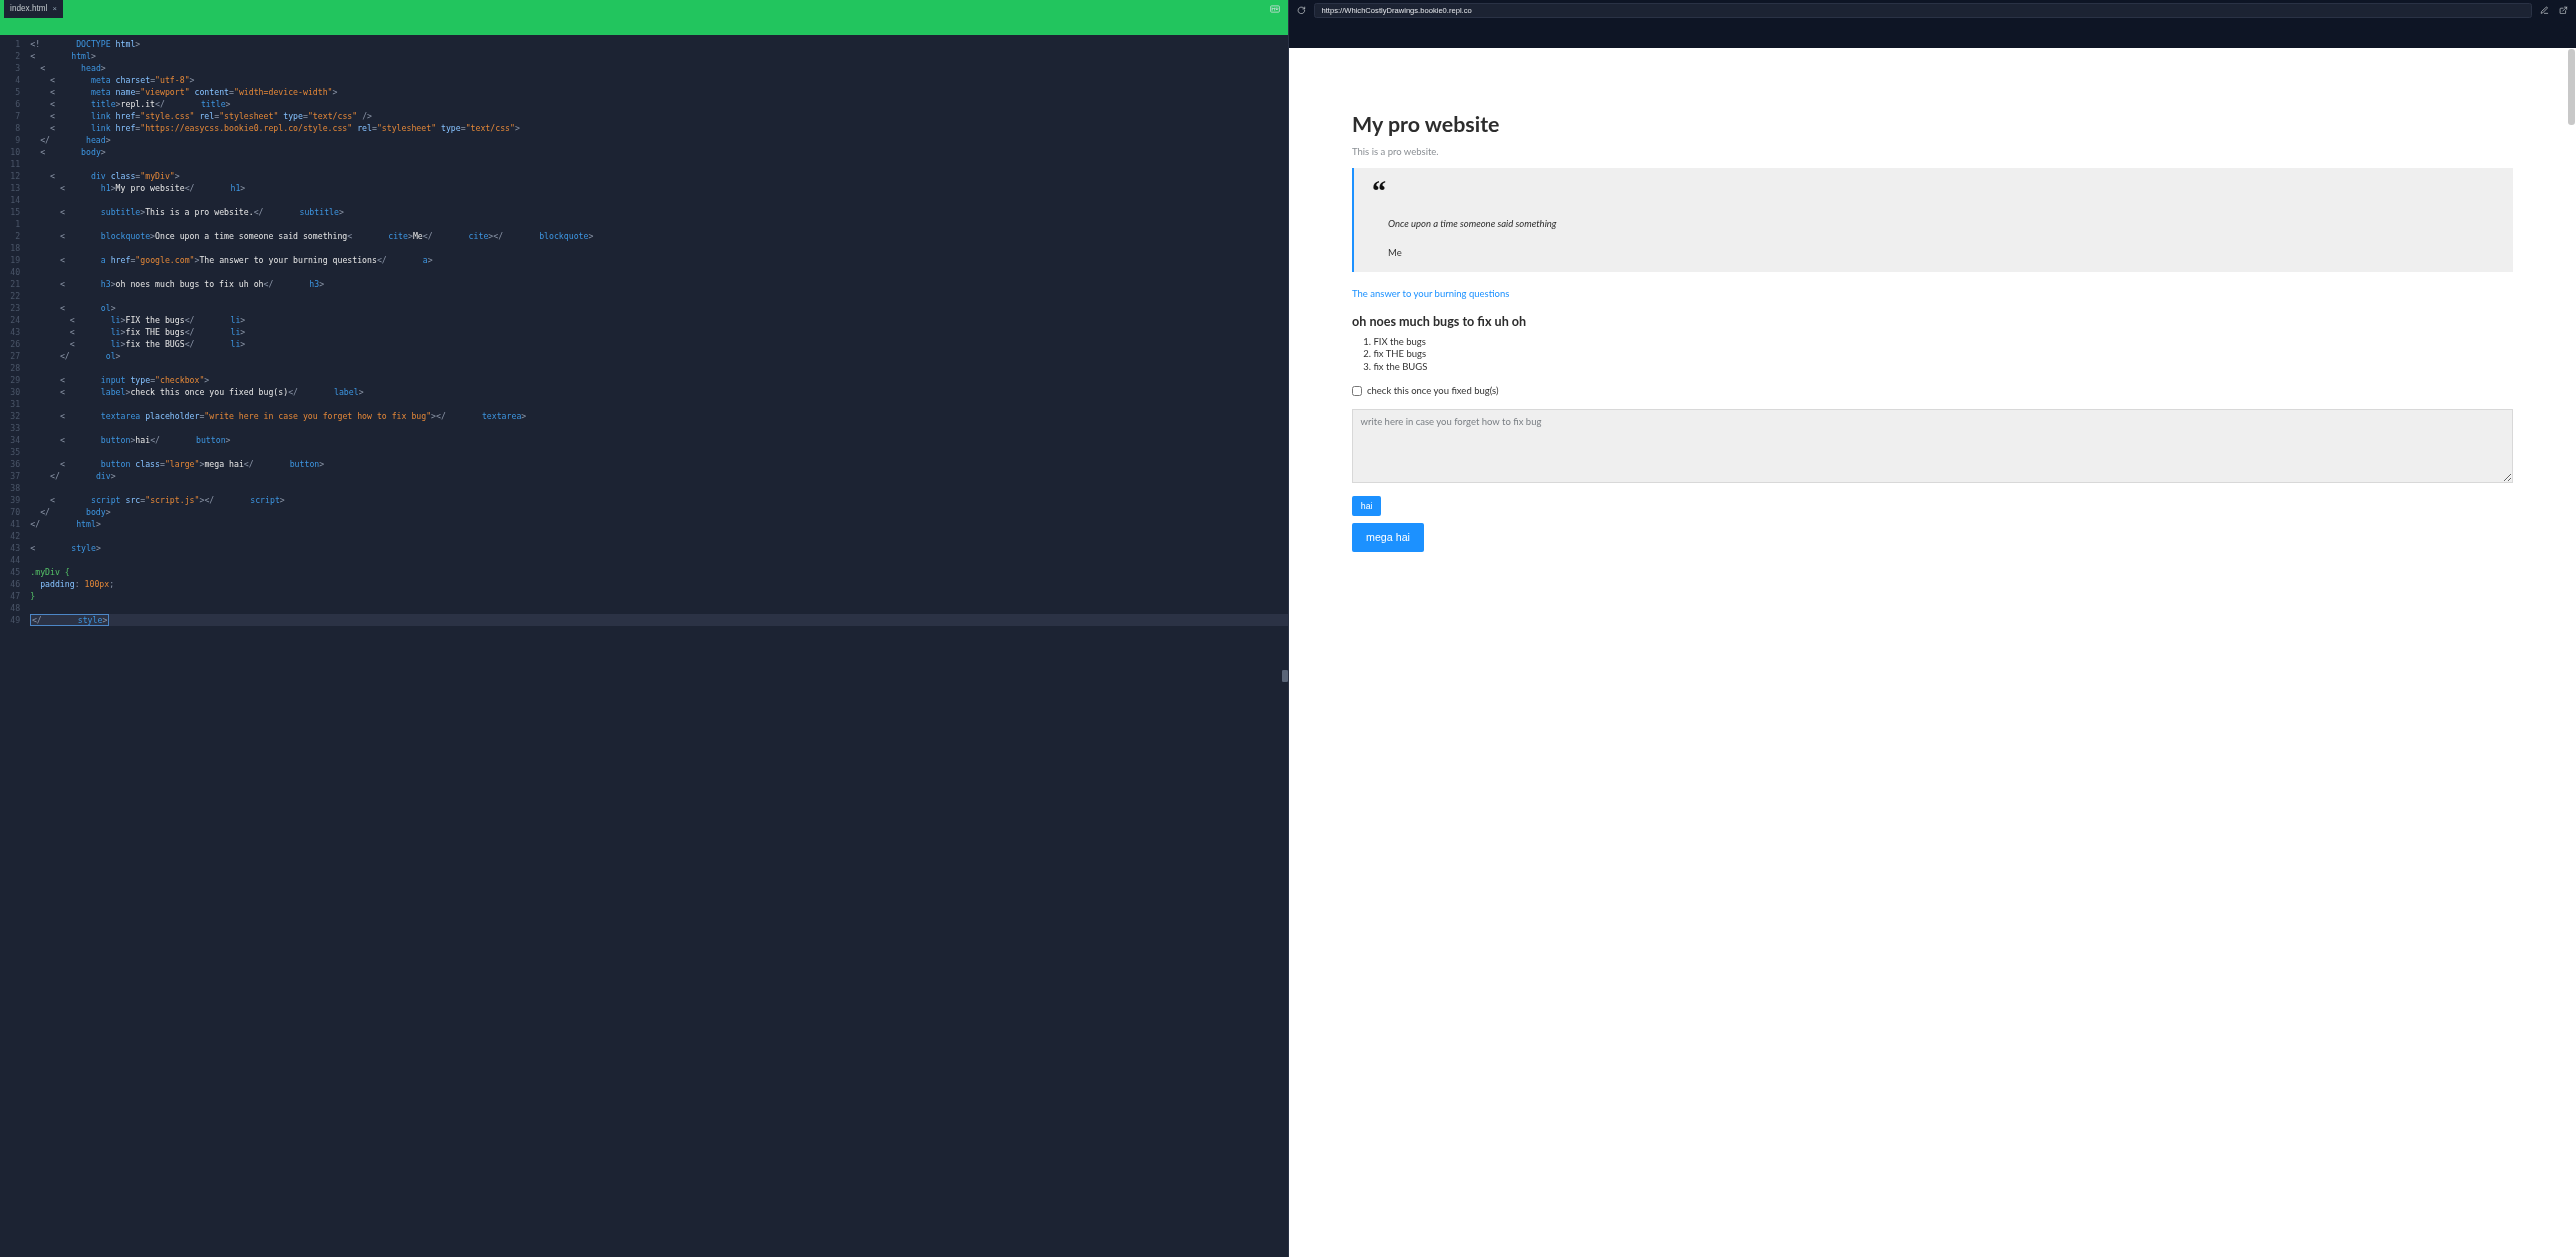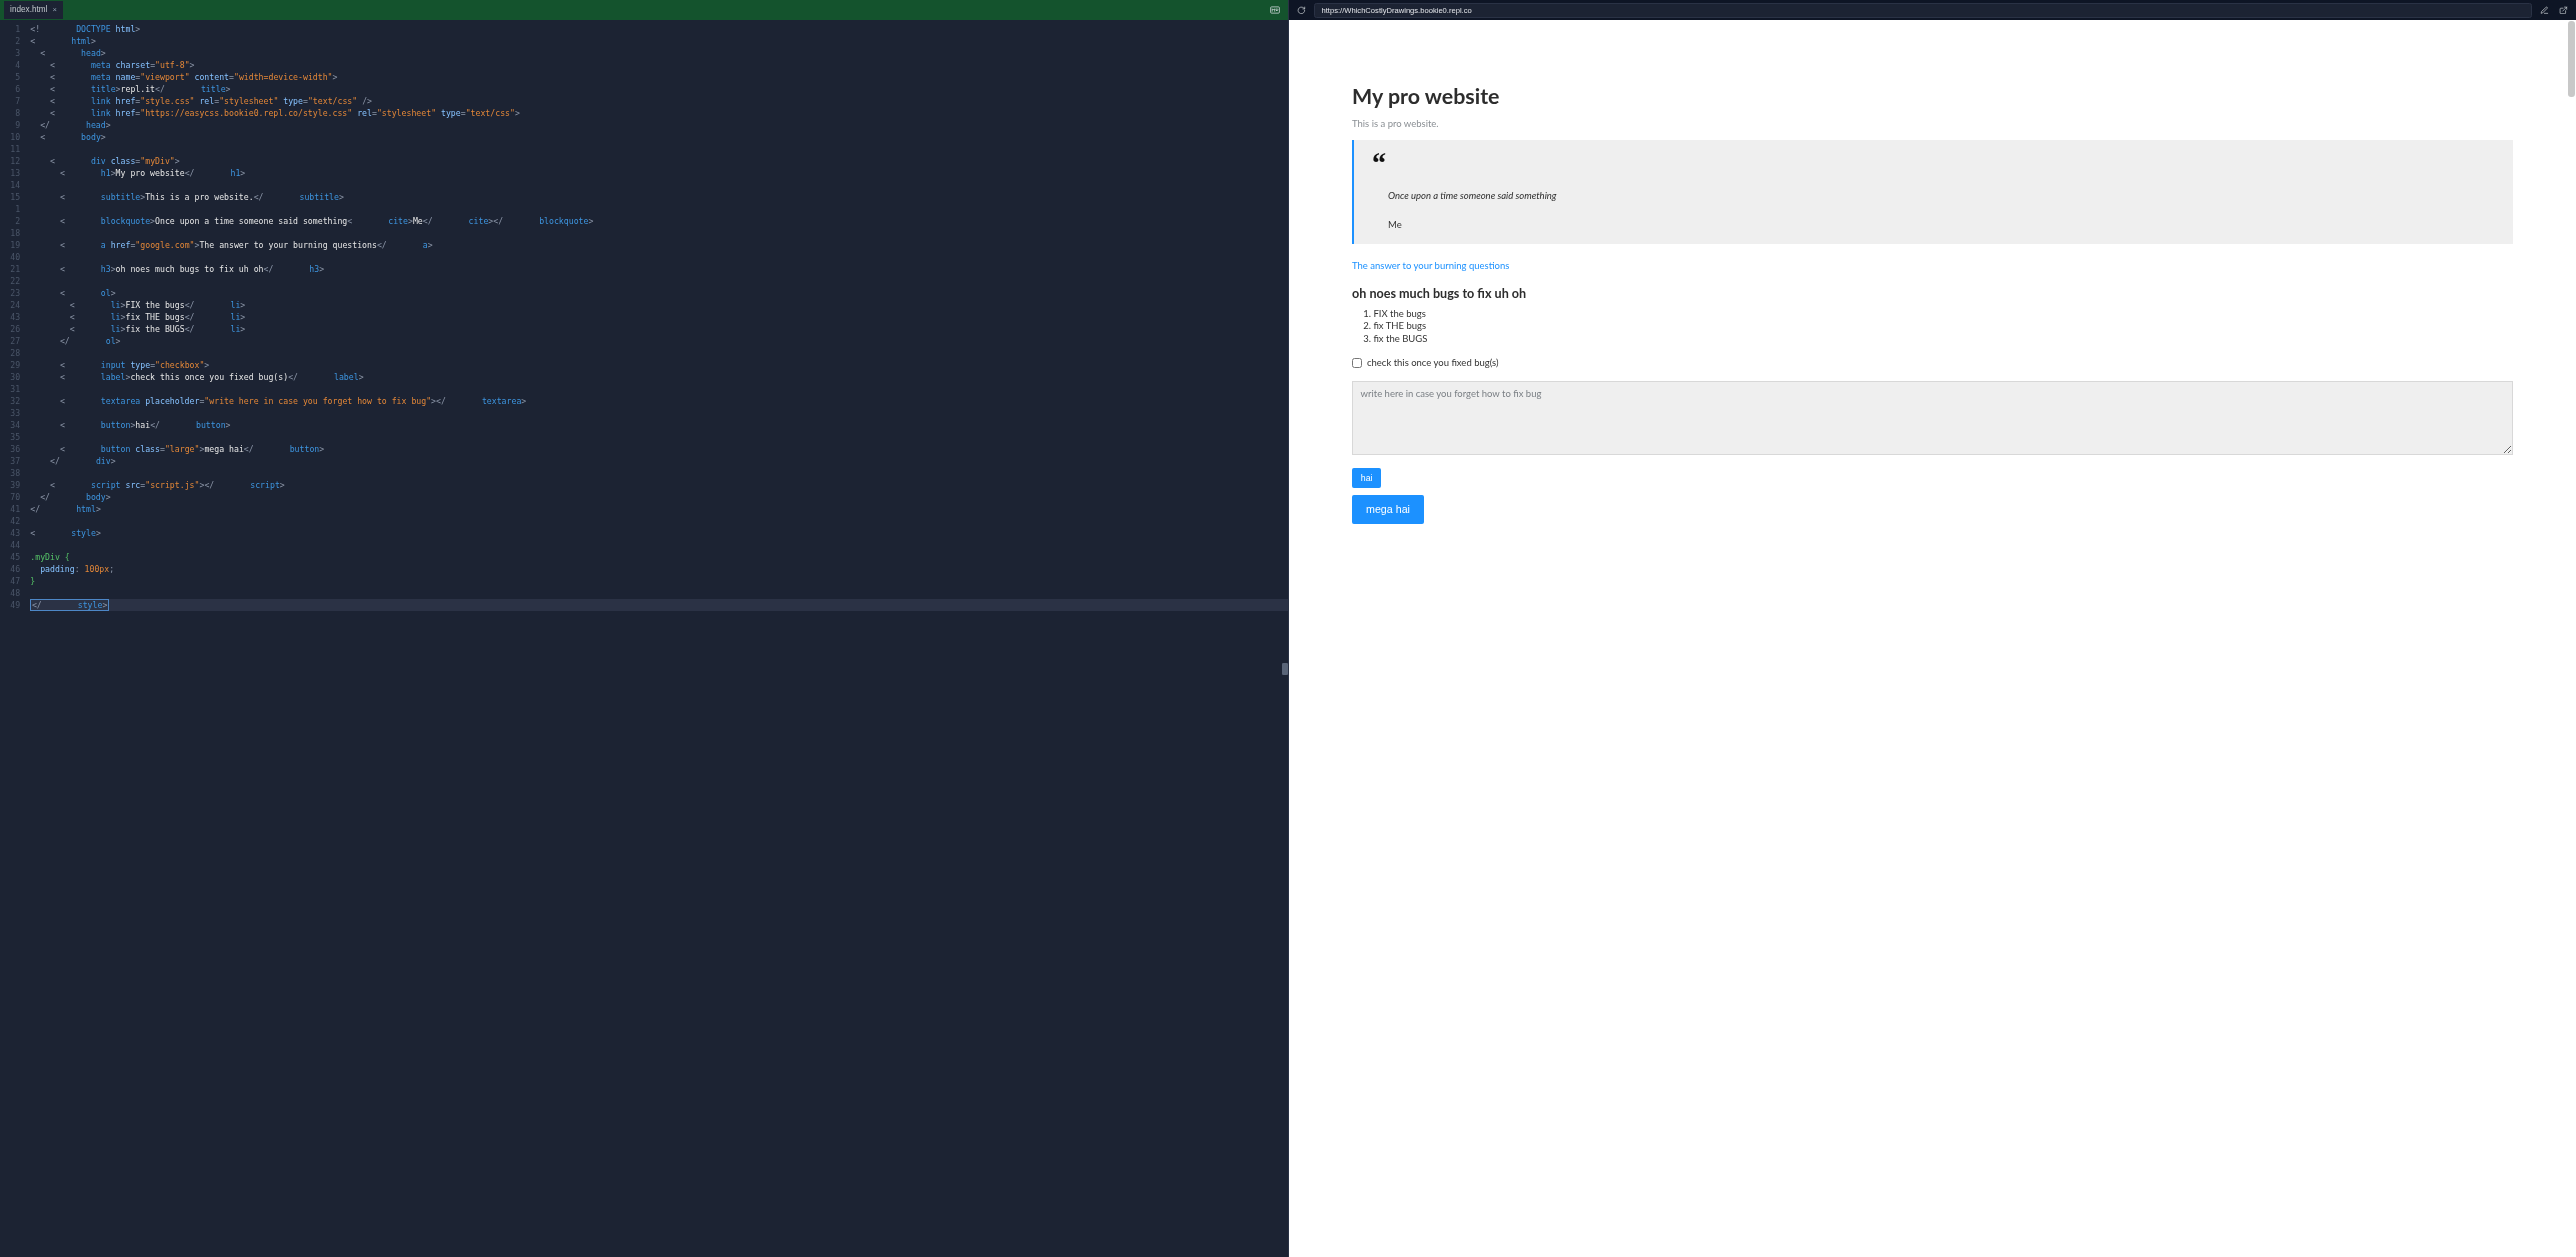--- a/index.html
+++ b/index.html
@@ -16,23 +16,23 @@
   width: 50%;
   height: 100%;
   display: flex;
   flex-direction: column;
   background: #1c2333;
   color: #cad4e3;
 }
 
 .tabbar {
   display: flex;
-  align-items: center;
-  background: #14532d;
-  height: 20px;
+  align-items: flex-start;
+  background: #22c55e;
+  height: 35px;
   padding-left: 3.8px;
   gap: 2.5px;
 }
 .tab {
   display: flex;
   align-items: center;
   gap: 5px;
   padding: 3.8px 6.3px;
   font-size: 8.2px;
   color: #c2c8cc;
@@ -93,20 +93,21 @@
 }
 
 
 .preview-side {
   width: 50%;
   height: 100%;
   display: flex;
   flex-direction: column;
   background: #0e1525;
   border-left: 0.6px solid #2a3245;
+  gap: 28px;
 }
 .url-bar {
   display: flex;
   align-items: center;
   gap: 6.3px;
   padding: 2.5px 6.3px;
   height: 20px;
 }
 .url-bar .reload, .url-bar .act {
   width: 12.6px; height: 12.6px;

